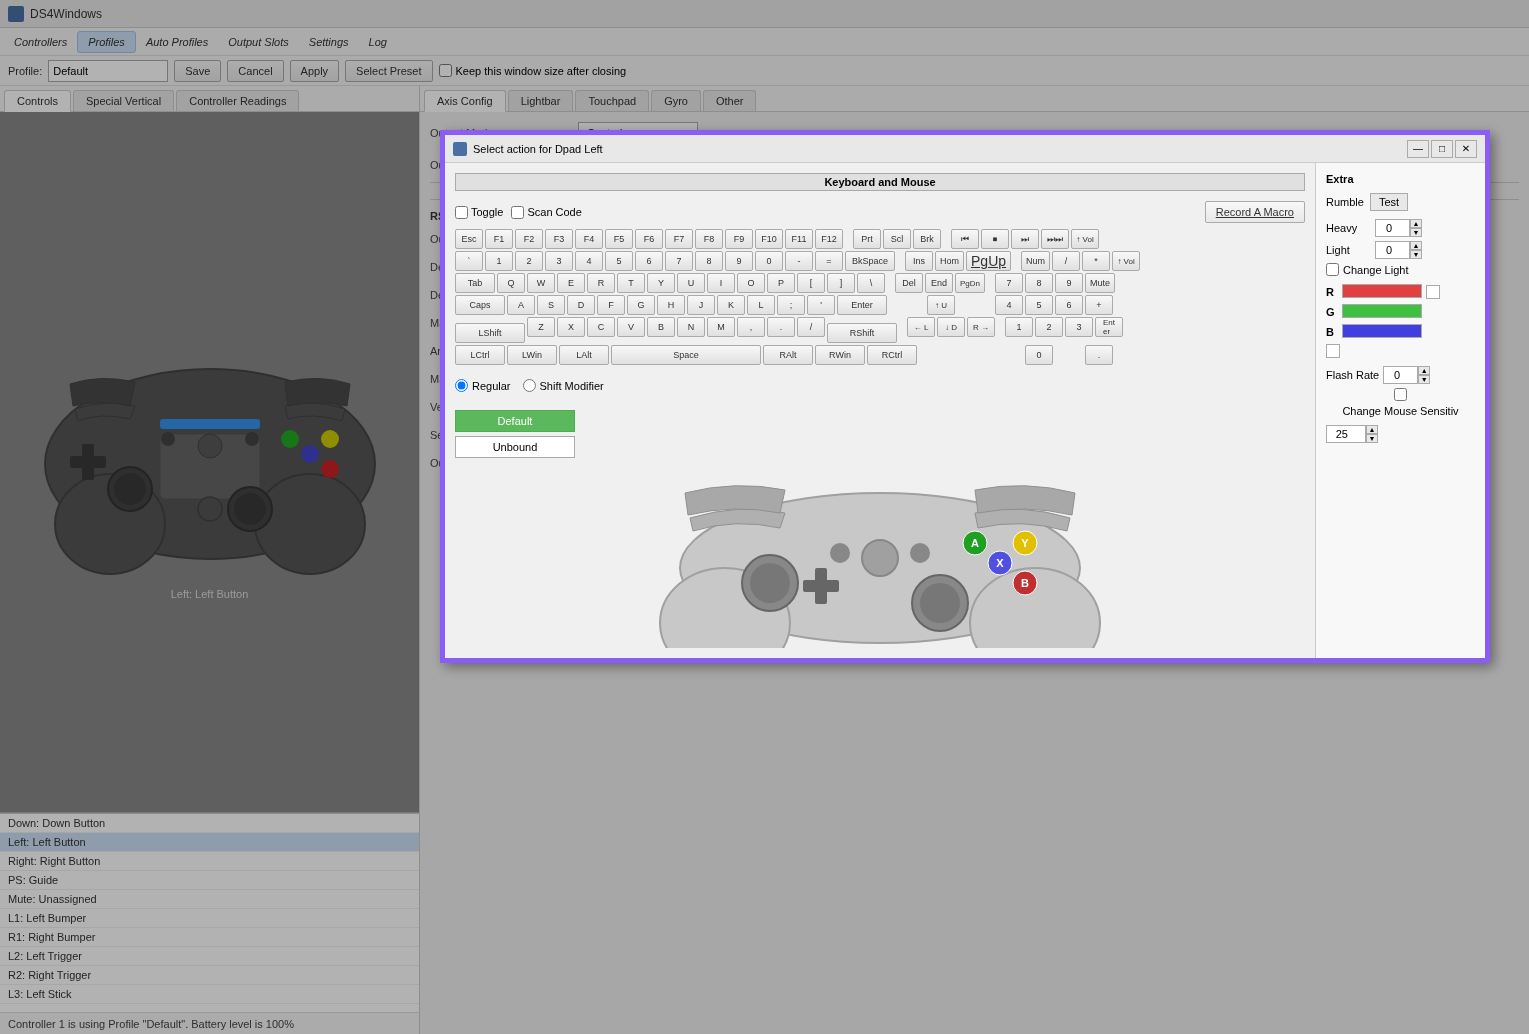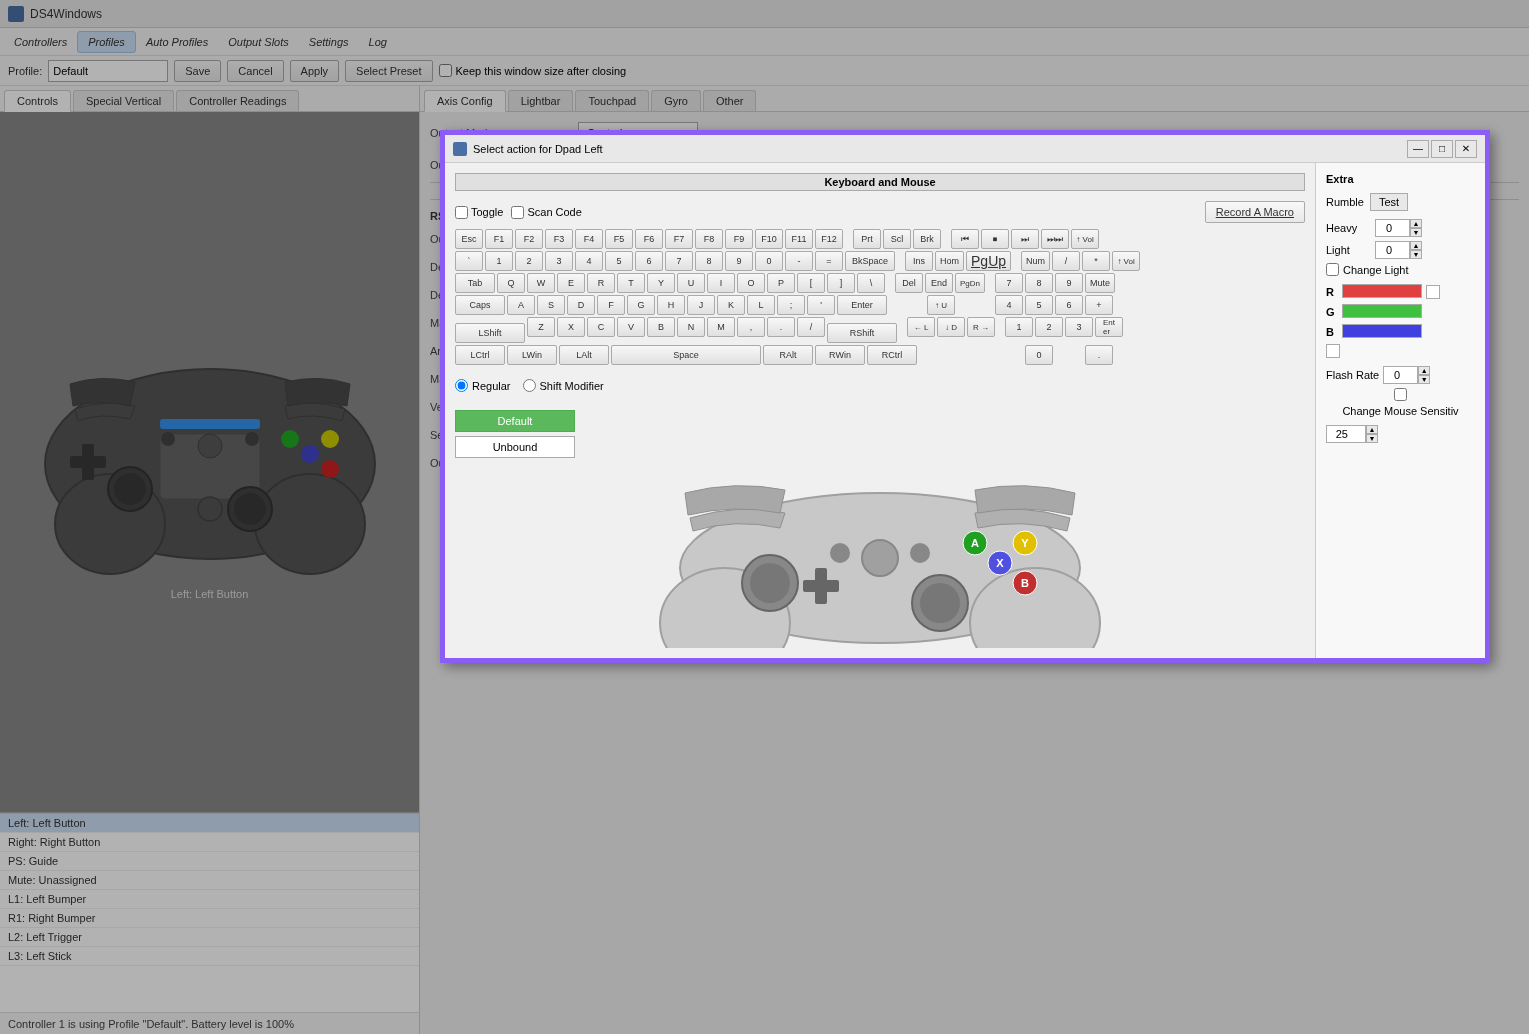--- a/index.html
+++ b/index.html
@@ -200,27 +200,29 @@
 
         <circle cx="190" cy="185" r="12" fill="#555" stroke="#444" stroke-width="1.5"></circle>
 
         <circle cx="190" cy="122" r="12" fill="#5a5a5a" stroke="#444" stroke-width="1"></circle>
       </svg>
       <div style="color:#ddd; font-size:11px; margin-top:4px;">Left: Left Button</div>
     </div>
 
     <div style="display:flex; border-top:1px solid #aaa; height:200px;">
       <div class="controller-list" style="flex:1; overflow-y:scroll;">
+        <div class="list-item">Down: Down Button</div>
         <div class="list-item selected">Left: Left Button</div>
         <div class="list-item">Right: Right Button</div>
         <div class="list-item">PS: Guide</div>
         <div class="list-item">Mute: Unassigned</div>
         <div class="list-item">L1: Left Bumper</div>
         <div class="list-item">R1: Right Bumper</div>
         <div class="list-item">L2: Left Trigger</div>
+        <div class="list-item">R2: Right Trigger</div>
         <div class="list-item">L3: Left Stick</div>
       </div>
     </div>
 
     <div class="status-bar">
       <span>Controller 1 is using Profile "Default". Battery level is 100%</span>
     </div>
   </div>
 
   <div class="right-panel">

